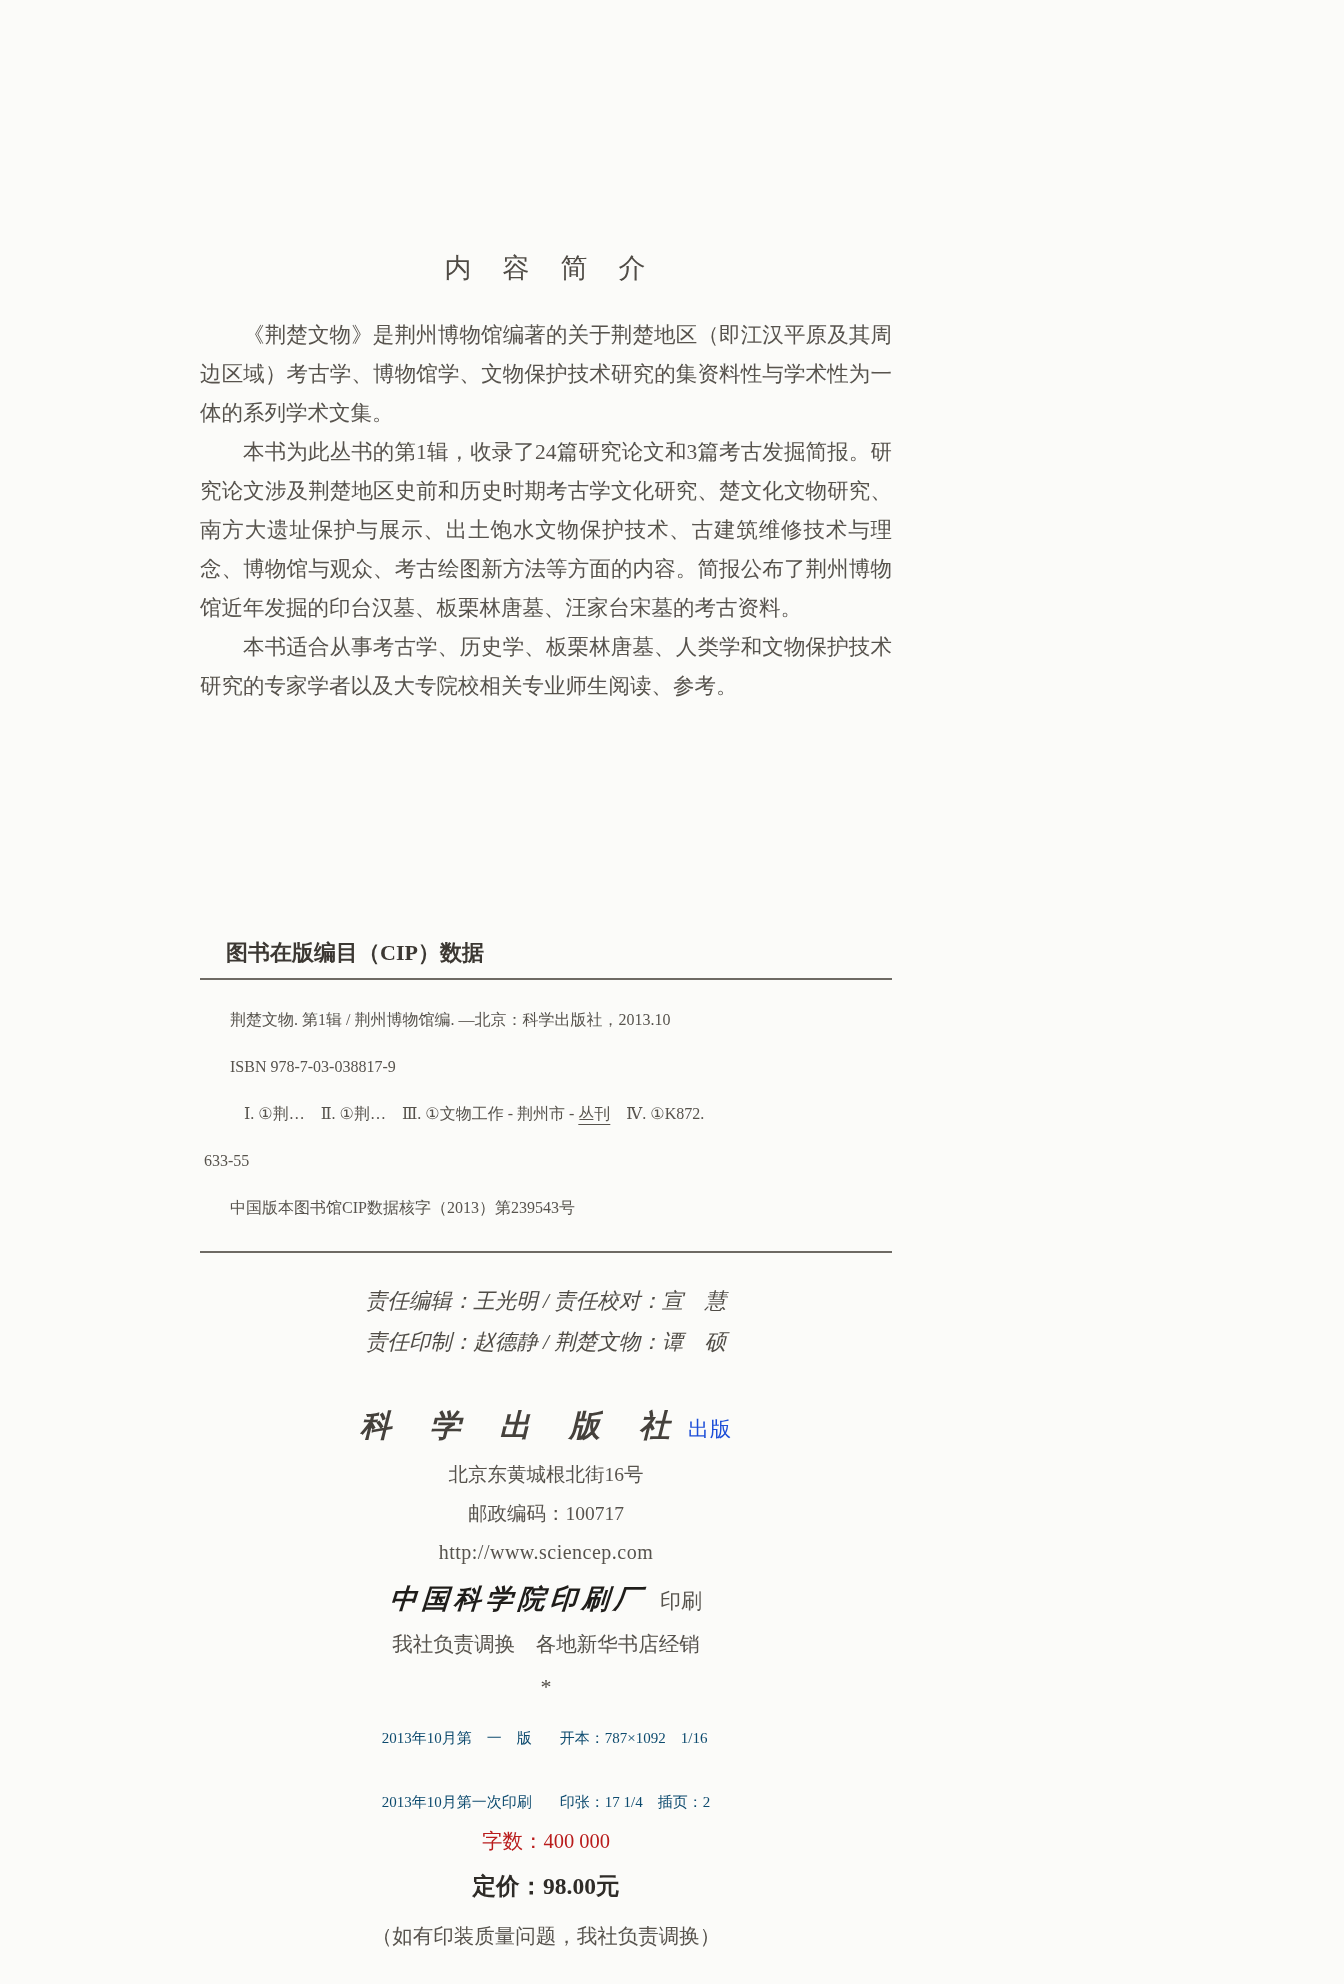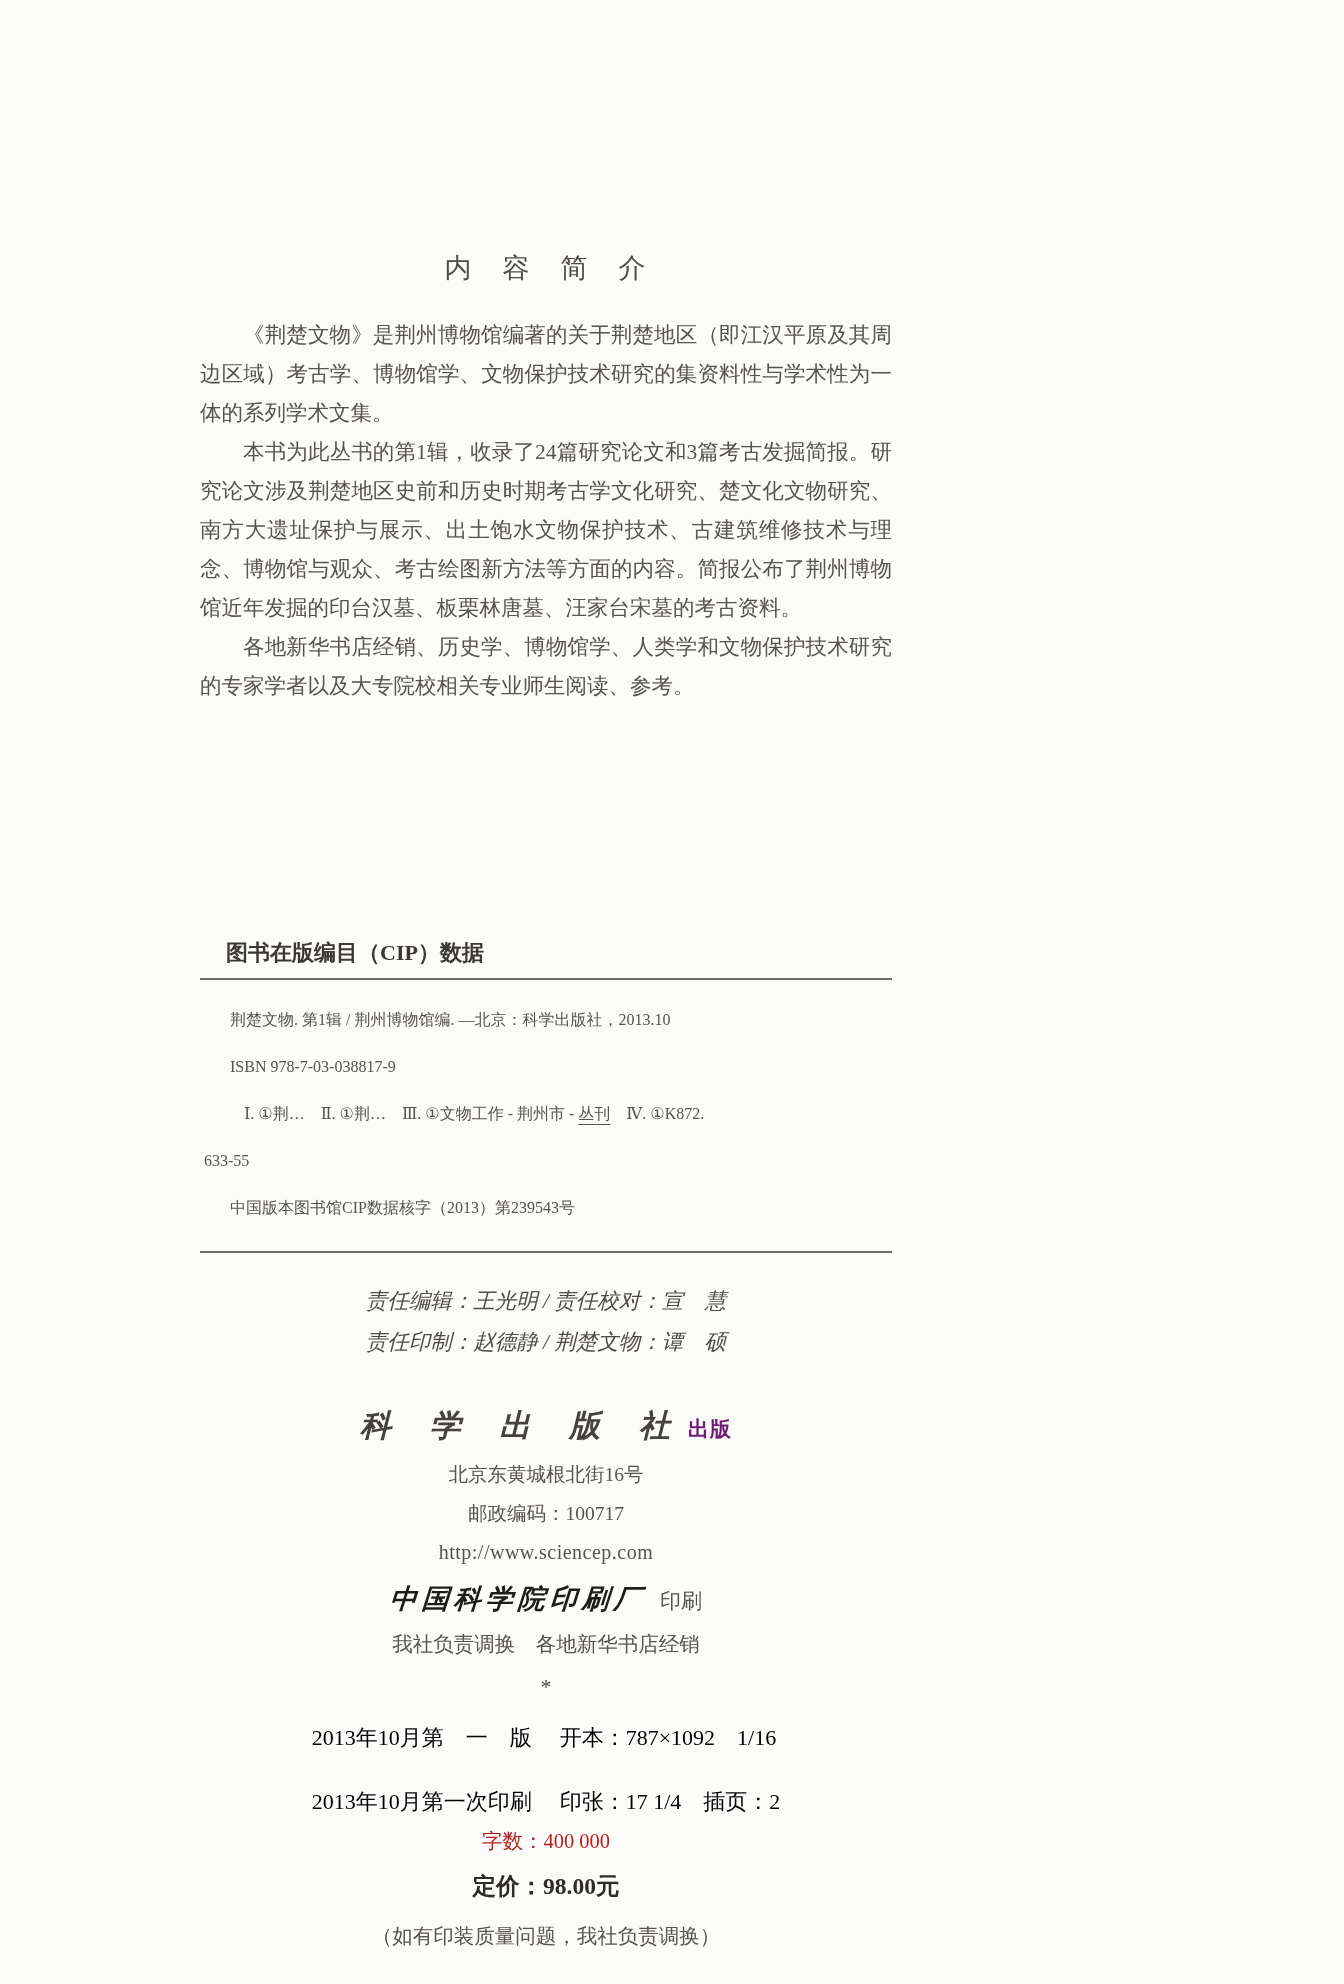--- a/index.html
+++ b/index.html
@@ -79,22 +79,21 @@
     font-weight:bold;
     font-style:italic;
     letter-spacing:14px;
     color:#45413c;
     font-family:"DejaVu Serif",serif;
   }
   .pub-suffix{
     font-size:21px;
     font-style:normal;
     letter-spacing:1px;
-    color:#701a75;
-    font-weight:bold;
+    color:#1d4ed8;
   }
   .pub-line{
     margin:0;
     font-size:19.5px;
     line-height:39px;
     color:#57534d;
   }
   .pub-url{
     font-size:20px;
     letter-spacing:0.5px;
@@ -124,23 +123,23 @@
   }
   .edition{
     margin-top:16px;
   }
   .edition-grid{
     display:grid;
     grid-template-columns:max-content max-content;
     column-gap:44px;
     row-gap:4px;
     justify-content:center;
-    font-size:22px;
+    font-size:15px;
     line-height:36px;
-    color:#000000;
+    color:#0c4a6e;
     gap:28px;
   }
   .edition-grid .cell{white-space:nowrap;}
   .word-count{
     text-align:center;
     font-size:20.5px;
     line-height:38px;
     margin:2px 0 0 0;
     color:#b91c1c;
   }
@@ -163,21 +162,21 @@
 </head>
 <body>
 
 <div class="content">
 
   <h1 class="page-title">内　容　简　介</h1>
 
   <div class="intro">
     <p>《荆楚文物》是荆州博物馆编著的关于荆楚地区（即江汉平原及其周边区域）考古学、博物馆学、文物保护技术研究的集资料性与学术性为一体的系列学术文集。</p>
     <p>本书为此丛书的第1辑，收录了24篇研究论文和3篇考古发掘简报。研究论文涉及荆楚地区史前和历史时期考古学文化研究、楚文化文物研究、南方大遗址保护与展示、出土饱水文物保护技术、古建筑维修技术与理念、博物馆与观众、考古绘图新方法等方面的内容。简报公布了荆州博物馆近年发掘的印台汉墓、板栗林唐墓、汪家台宋墓的考古资料。</p>
-    <p>各地新华书店经销、历史学、博物馆学、人类学和文物保护技术研究的专家学者以及大专院校相关专业师生阅读、参考。</p>
+    <p>本书适合从事考古学、历史学、板栗林唐墓、人类学和文物保护技术研究的专家学者以及大专院校相关专业师生阅读、参考。</p>
   </div>
 
   <div class="cip">
     <div class="cip-header">图书在版编目（CIP）数据</div>
     <hr class="rule">
     <div class="cip-body">
       <p class="cip-line">荆楚文物. 第1辑 / 荆州博物馆编. —北京：科学出版社，2013.10</p>
       <p class="cip-line">ISBN 978-7-03-038817-9</p>
       <p class="cip-line class-items"><span>Ⅰ. ①荆…　Ⅱ. ①荆…　Ⅲ. ①文物工作 - 荆州市 - </span><span class="series-underline">丛刊</span><span>　Ⅳ. ①K872.</span></p>
       <p class="cip-line class-cont">633-55</p>

